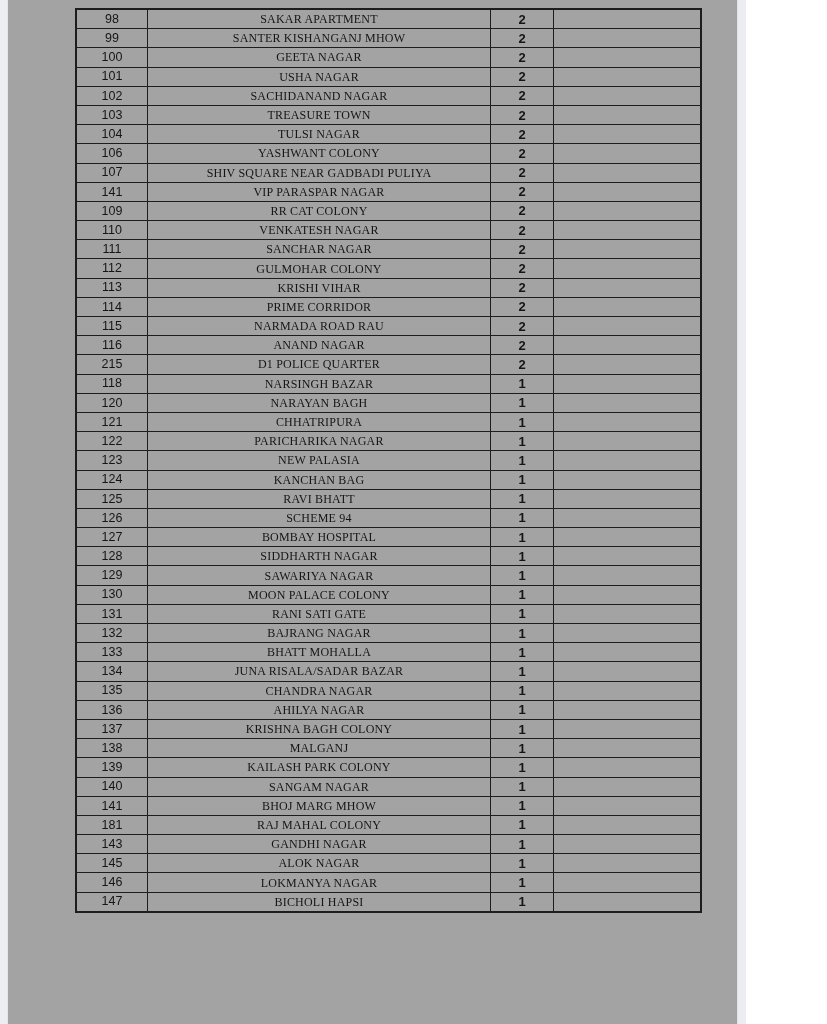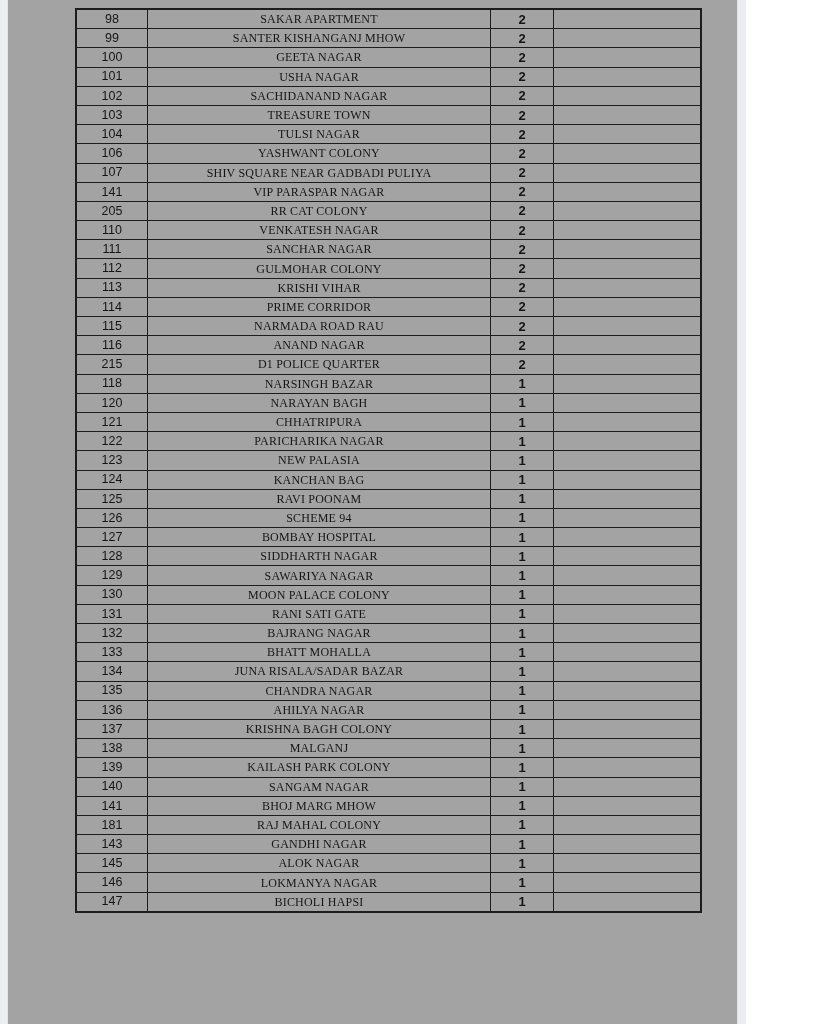--- a/index.html
+++ b/index.html
@@ -121,21 +121,21 @@
           <td class="col-count">2</td>
           <td class="col-blank"></td>
         </tr>
         <tr>
           <td class="col-no">141</td>
           <td class="col-name">VIP PARASPAR NAGAR</td>
           <td class="col-count">2</td>
           <td class="col-blank"></td>
         </tr>
         <tr>
-          <td class="col-no">205</td>
+          <td class="col-no">109</td>
           <td class="col-name">RR CAT COLONY</td>
           <td class="col-count">2</td>
           <td class="col-blank"></td>
         </tr>
         <tr>
           <td class="col-no">110</td>
           <td class="col-name">VENKATESH NAGAR</td>
           <td class="col-count">2</td>
           <td class="col-blank"></td>
         </tr>
@@ -212,21 +212,21 @@
           <td class="col-blank"></td>
         </tr>
         <tr>
           <td class="col-no">124</td>
           <td class="col-name">KANCHAN BAG</td>
           <td class="col-count">1</td>
           <td class="col-blank"></td>
         </tr>
         <tr>
           <td class="col-no">125</td>
-          <td class="col-name">RAVI POONAM</td>
+          <td class="col-name">RAVI BHATT</td>
           <td class="col-count">1</td>
           <td class="col-blank"></td>
         </tr>
         <tr>
           <td class="col-no">126</td>
           <td class="col-name">SCHEME 94</td>
           <td class="col-count">1</td>
           <td class="col-blank"></td>
         </tr>
         <tr>

